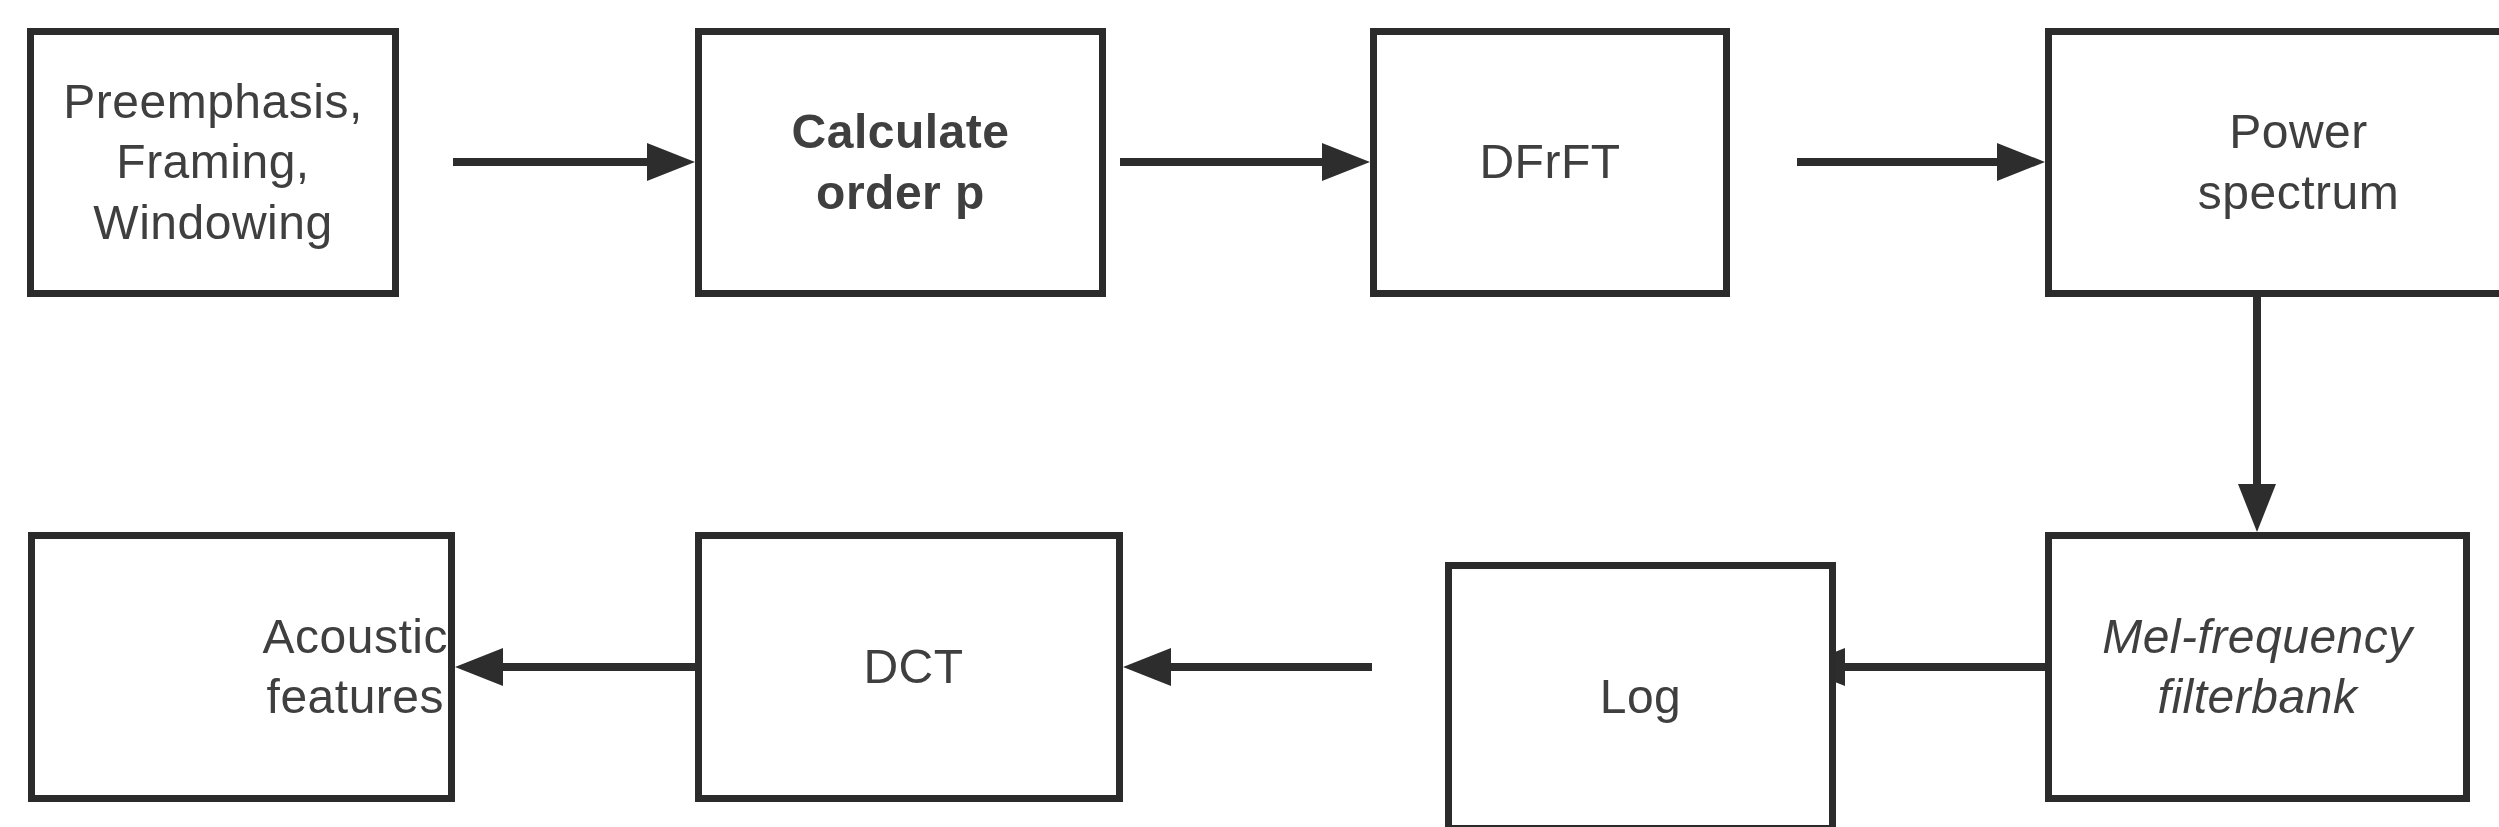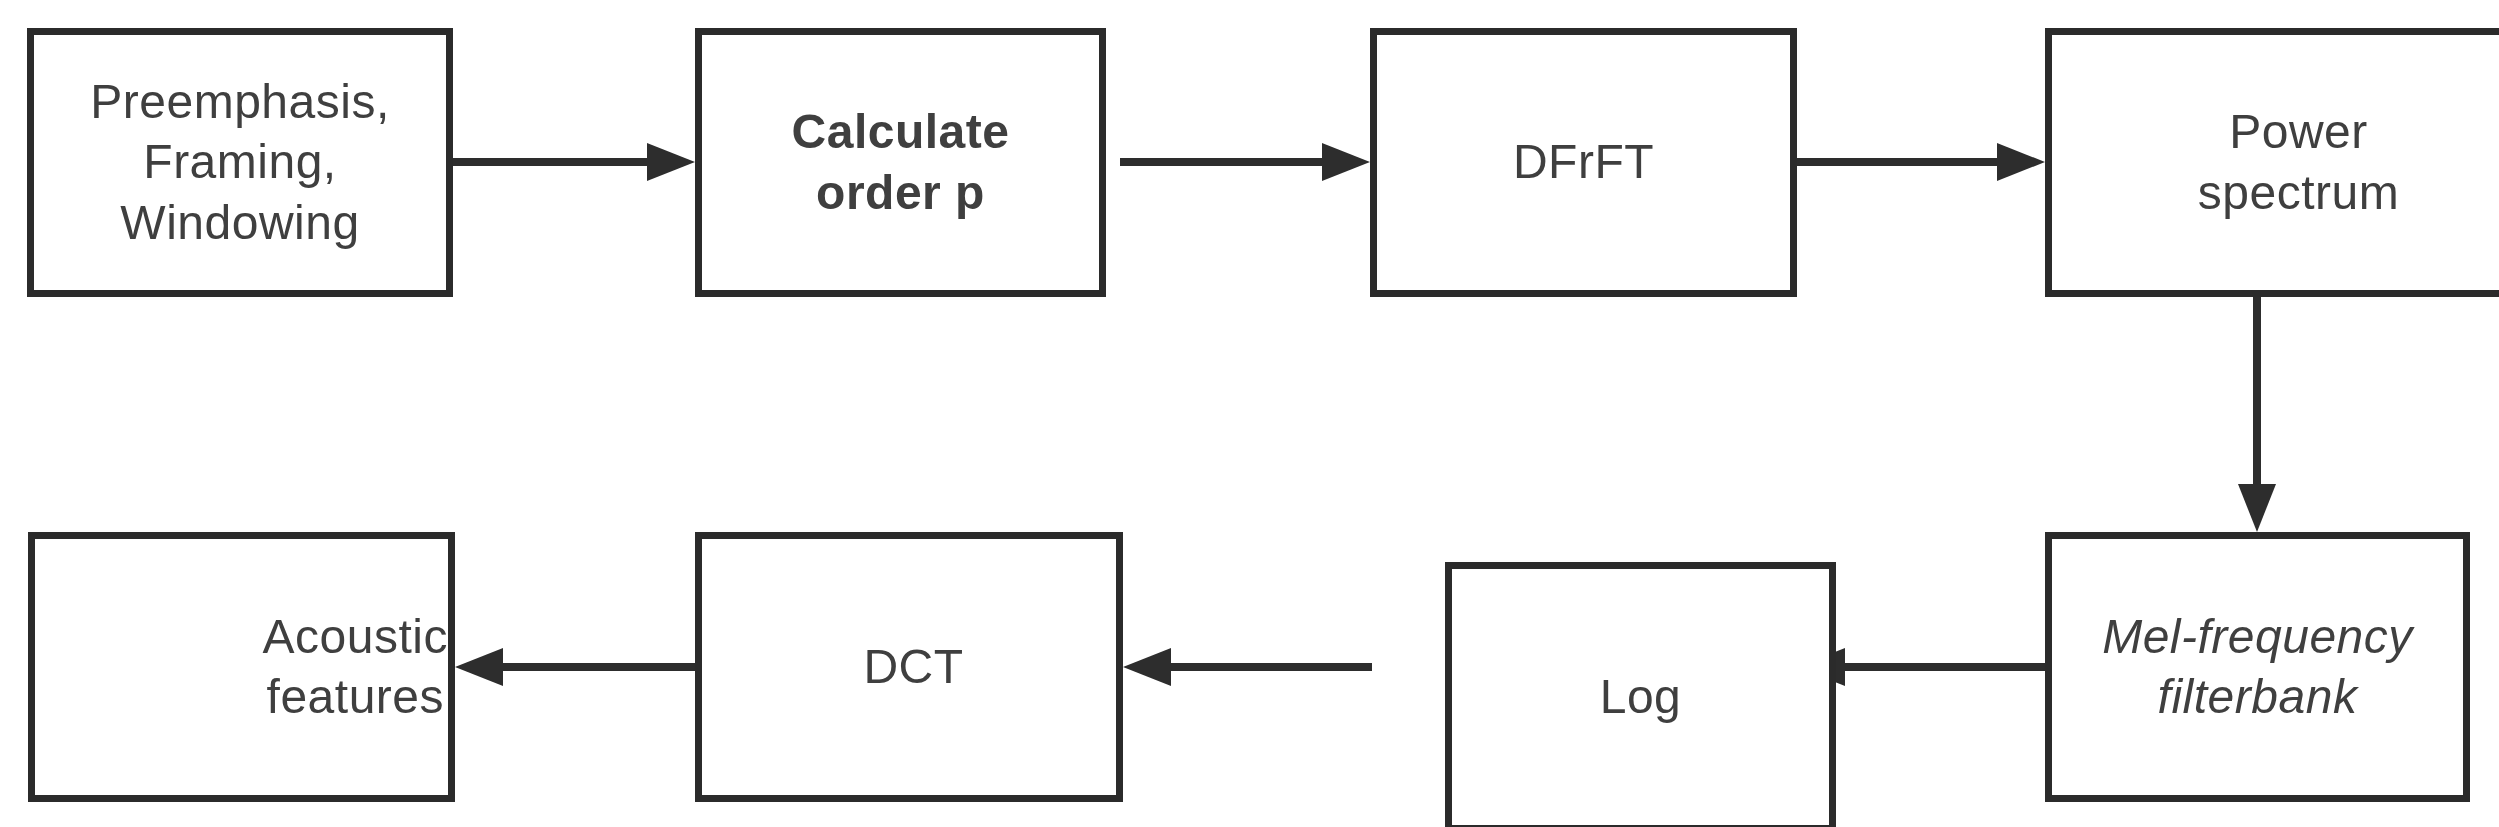--- a/index.html
+++ b/index.html
@@ -42,23 +42,23 @@
   .node .label {
     display: block;
     text-align: center;
     white-space: pre-line;
     font-size: 48px;
     line-height: 1.26;
     color: #3f3f3f;
     letter-spacing: 0.5px;
   }
   
-  .n1 { left: 27px;   top: 28px;  width: 426px; height: 269px; }
+  .n1 { left: 27px;   top: 28px;  width: 372px; height: 269px; }
   .n2 { left: 695px;  top: 28px;  width: 411px; height: 269px; font-weight: bold; }
-  .n3 { left: 1370px; top: 28px;  width: 427px; height: 269px; }
+  .n3 { left: 1370px; top: 28px;  width: 360px; height: 269px; }
   .n4 { left: 2045px; top: 28px;  width: 507px; height: 269px; }
   
   .n5 { left: 28px;   top: 532px; width: 427px; height: 270px; justify-content: flex-end; }
   .n6 { left: 695px;  top: 532px; width: 428px; height: 270px; padding-left: 9px; }
   .n7 { left: 1445px; top: 532px; width: 391px; height: 270px; margin-top: 30px; }
   .n8 { left: 2045px; top: 532px; width: 425px; height: 270px; font-style: italic; }
 </style>
 </head>
 <body>
 

